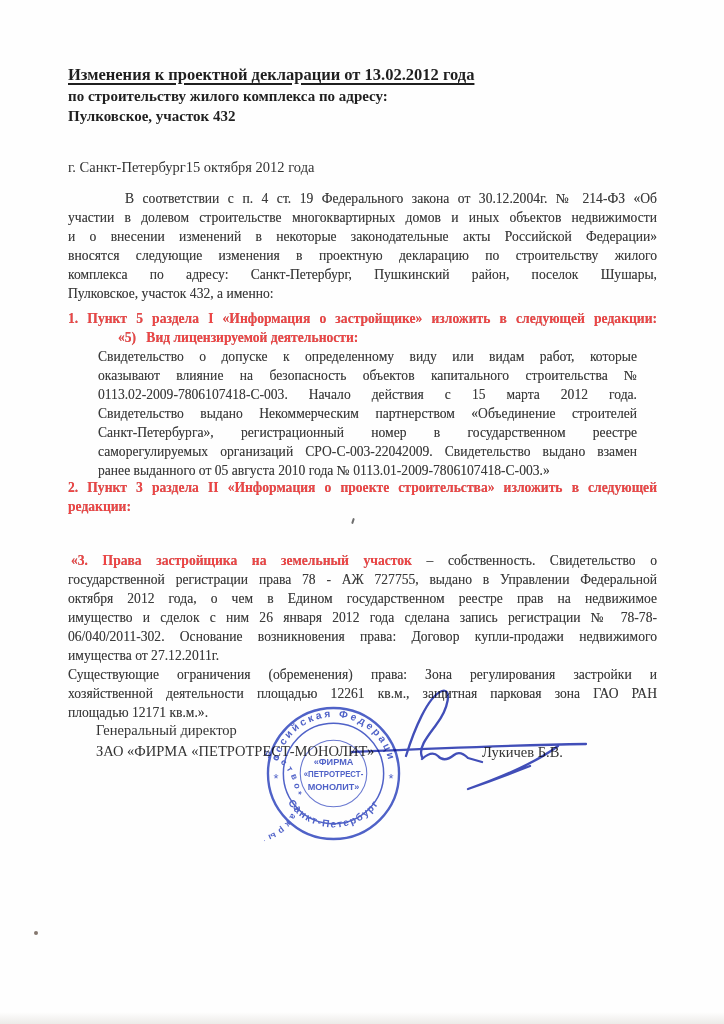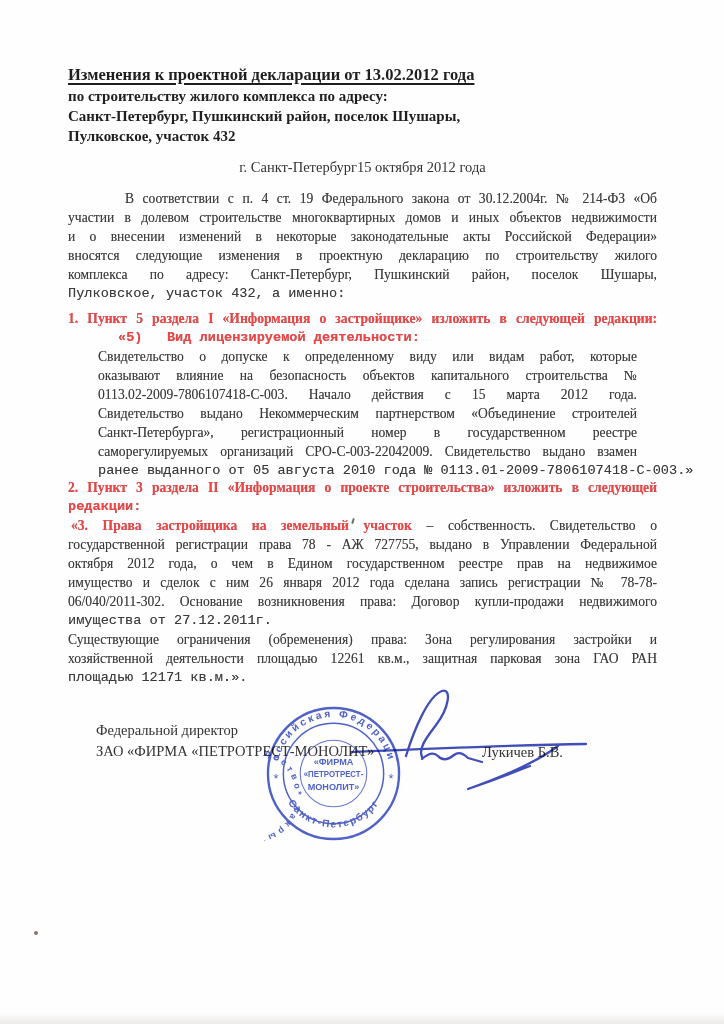--- a/index.html
+++ b/index.html
@@ -15,38 +15,38 @@
 
   
   .hdr { left: 68px; top: 64px; width: 589px; color: #1f1f1f; }
   .hdr .title {
     font-size: 16.5px; font-weight: bold; line-height: 22px;
     text-decoration: underline; text-underline-offset: 3px; text-decoration-thickness: 1.5px;
   }
   .hdr .sub { font-size: 15px; font-weight: bold; line-height: 20px; }
 
   
-  .cityrow { left: 68px; top: 159px; width: 589px; display: flex; justify-content: center;
+  .cityrow { left: 68px; top: 159px; width: 589px; display: flex; justify-content: flex-start;
              font-size: 14.5px; color: #333; }
 
   
   .ln { display: block; height: 19px; line-height: 19px; font-size: 13.6px;
         text-align: justify; text-align-last: justify; white-space: nowrap; color: #3b3b3b;
         text-shadow: 0 0 .4px rgba(40,40,40,.45); }
-  .flines > .ln:last-child, .ln.left { text-align-last: left; font-family: Liberation Mono, monospace; }
+  .flines > .ln:last-child, .ln.left { text-align-last: left; }
   .b { font-weight: bold; color: #ef4444; }
 
   .intro { left: 68px; top: 189px; width: 589px; }
   .intro > .ln:first-child { text-indent: 57px; }
 
   .sec1 { left: 68px; top: 309px; width: 589px; }
   .sec1 .body { margin-left: 30px; width: 539px; }
 
   .sec2 { left: 68px; top: 478px; width: 589px; }
-  .lead { padding-left: 3px; }
+  .lead { padding-left: 3px; margin-top: 35px; }
 
   
   .sigrole    { left: 96px;  top: 722px; font-size: 14.5px; color: #333; }
   .sigcompany { left: 96px;  top: 743px; font-size: 14.5px; color: #333; }
   .signame    { left: 482px; top: 744px; font-size: 14.5px; color: #333; }
 
   .stamp { left: 264px; top: 704px; width: 139px; height: 139px;
            mix-blend-mode: multiply; opacity: .92; }
   .scrawl { left: 330px; top: 678px; width: 280px; height: 140px;
             mix-blend-mode: multiply; opacity: .95; }
@@ -61,21 +61,20 @@
 </style>
 </head>
 <body>
 
 <div class="page">
 
   <div class="abs hdr">
     <div class="title">Изменения к проектной декларации от 13.02.2012 года</div>
     <div>
         <div class="sub">по строительству жилого комплекса по адресу:</div>
-        <div class="sub">Санкт-Петербург, Пушкинский район, поселок Шушары,</div>
         <div class="sub">Пулковское, участок 432</div>
       </div>
   </div>
 
   <div class="abs cityrow">
     <span>г. Санкт-Петербург</span>
     <span>15 октября 2012 года</span>
   </div>
 
   <div class="abs intro flines">
@@ -116,21 +115,21 @@
         <div class="ln">06/040/2011-302. Основание возникновения права: Договор купли-продажи недвижимого</div>
         <div class="ln">имущества от 27.12.2011г.</div>
       </div>
     <div class="flines">
         <div class="ln">Существующие ограничения (обременения) права: Зона регулирования застройки и</div>
         <div class="ln">хозяйственной деятельности площадью 12261 кв.м., защитная парковая зона ГАО РАН</div>
         <div class="ln">площадью 12171 кв.м.».</div>
       </div>
   </div>
 
-  <div class="abs sigrole">Федеральной директор</div>
+  <div class="abs sigrole">Генеральный директор</div>
   <div class="abs sigcompany">ЗАО «ФИРМА «ПЕТРОТРЕСТ-МОНОЛИТ»</div>
   <div class="abs signame">Лукичев Б.В.</div>
 
   <svg class="abs stamp" viewBox="-70 -70 140 140" xmlns="http://www.w3.org/2000/svg">
     <defs>
       <path id="arcTop" d="M -56 -10.5 A 57 57 0 0 1 56 -10.5"></path>
       <path id="arcBottom" d="M -45 31 A 55 55 0 0 0 45 31"></path>
       <path id="arcInner" d="M -38.5 17.9 A 42.5 42.5 0 1 1 -38.51 17.8"></path>
     </defs>
     <g fill="none" stroke="#4054c4">

